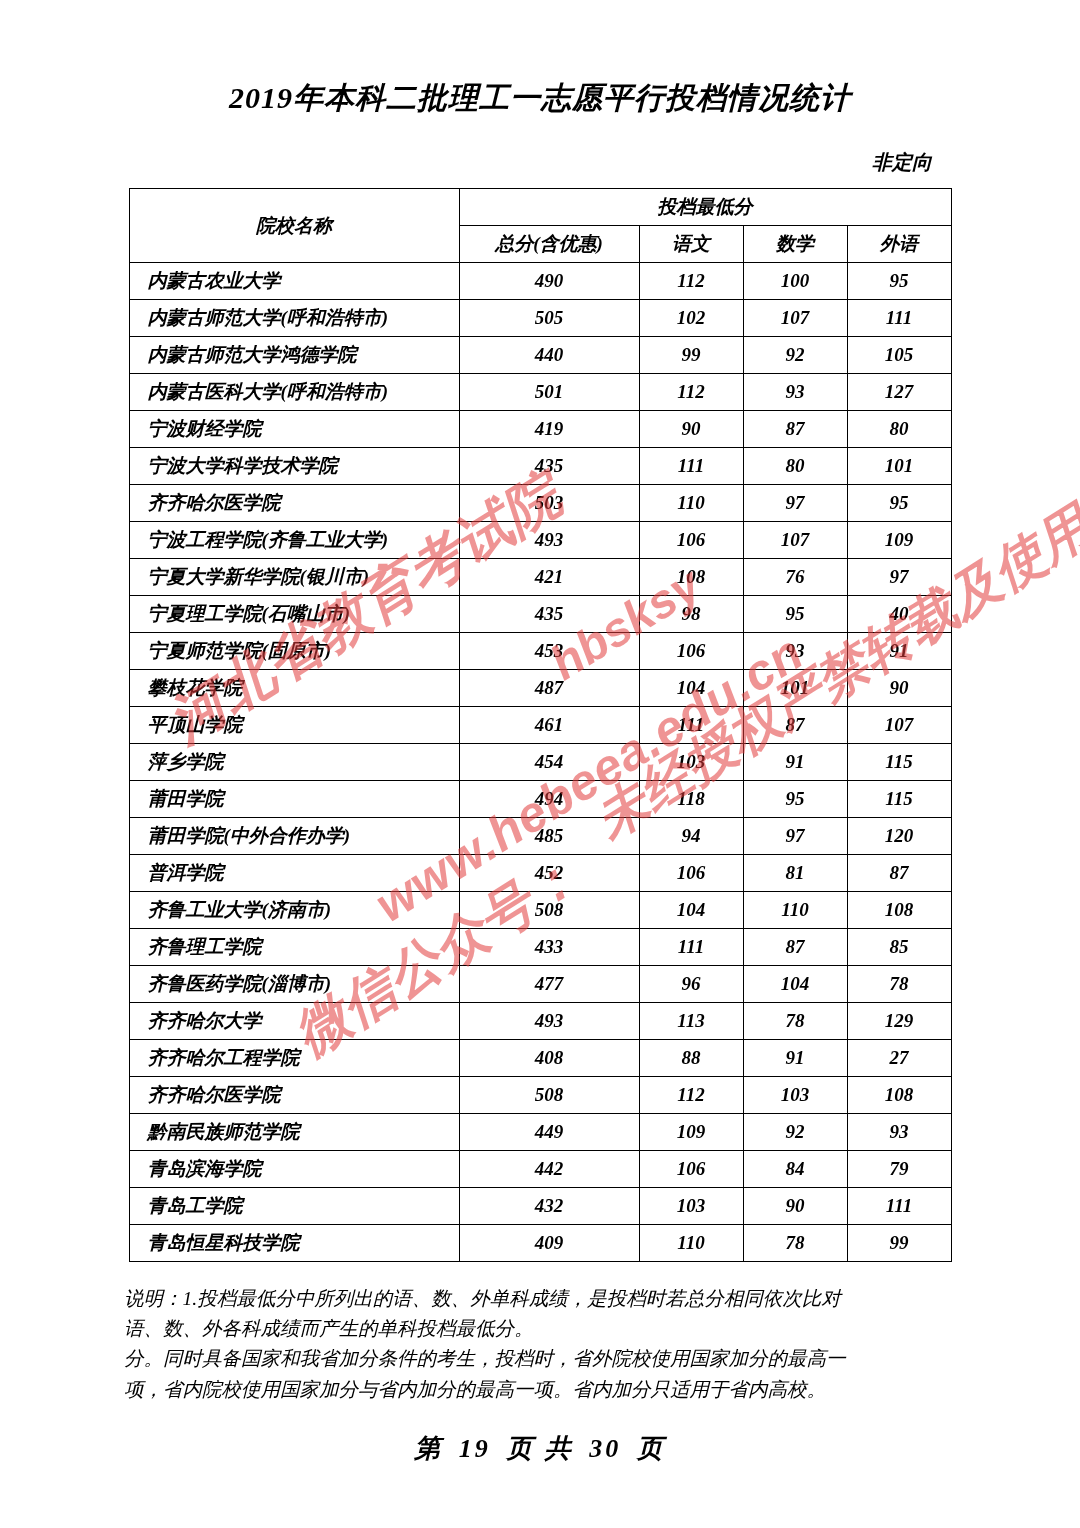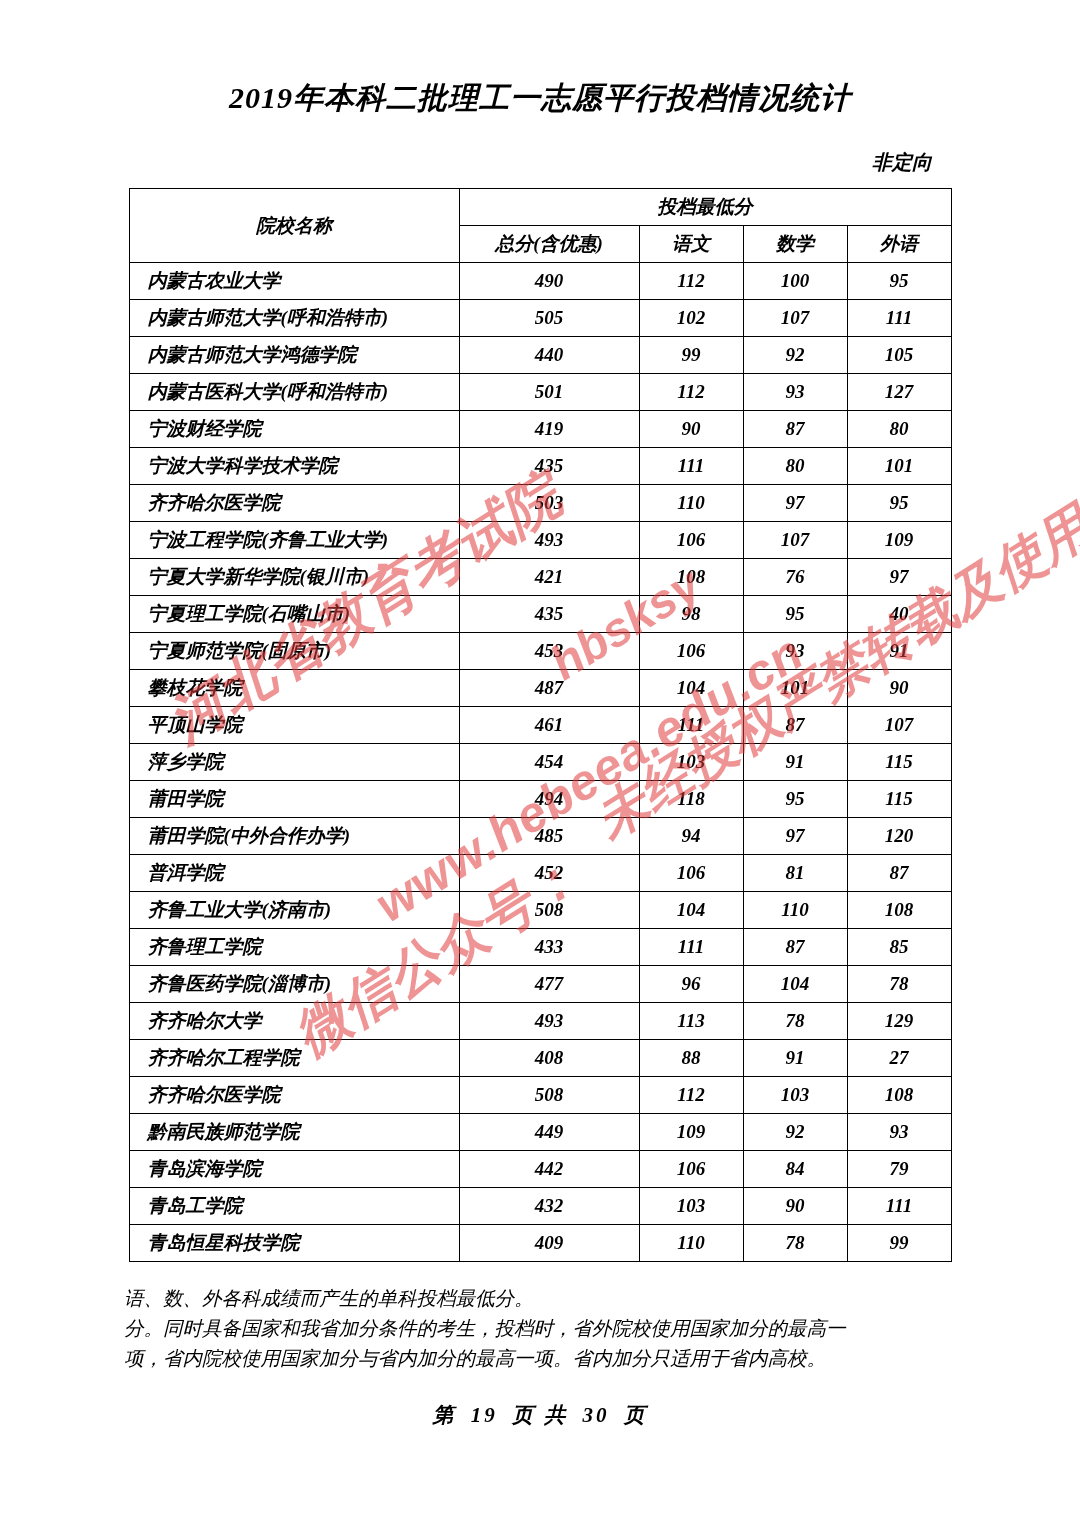--- a/index.html
+++ b/index.html
@@ -80,21 +80,21 @@
   }
   .notes p {
     margin: 0;
   }
   .notes p.indent {
     text-indent: 38px;
   }
   .footer {
     margin-top: 26px;
     text-align: center;
-    font-size: 21px;
+    font-size: 26px;
     font-weight: bold;
     letter-spacing: 3px;
   }
   .footer .pagenum {
     font-family: "Liberation Serif", serif;
     padding: 0 6px;
   }
   
   .wm {
     position: absolute;
@@ -361,20 +361,21 @@
           <td class="name-cell">青岛恒星科技学院</td>
           <td class="total-cell">409</td>
           <td class="num-cell">110</td>
           <td class="num-cell">78</td>
           <td class="num-cell">99</td>
         </tr>
       </tbody>
   </table>
 
   <div class="notes">
+    <p>说明：1.投档最低分中所列出的语、数、外单科成绩，是投档时若总分相同依次比对</p>
     <p>语、数、外各科成绩而产生的单科投档最低分。</p>
     <p>分。同时具备国家和我省加分条件的考生，投档时，省外院校使用国家加分的最高一</p>
     <p>项，省内院校使用国家加分与省内加分的最高一项。省内加分只适用于省内高校。</p>
   </div>
 
   <div class="footer">
     <span>第</span>
     <span class="pagenum">19</span>
     <span>页 共</span>
     <span class="pagenum">30</span>

